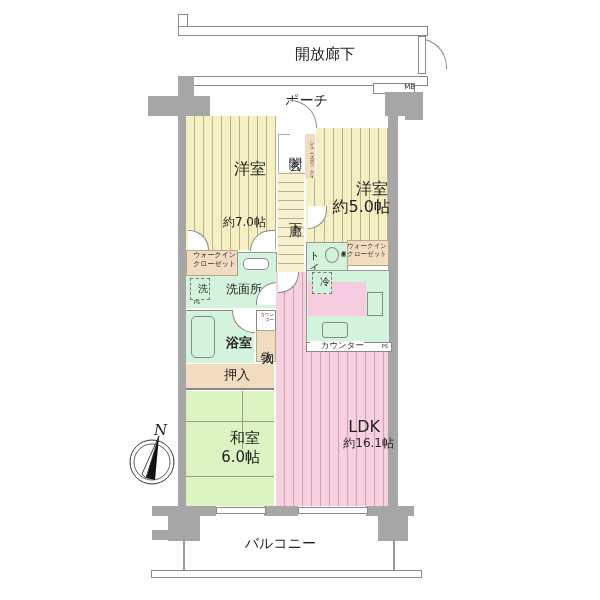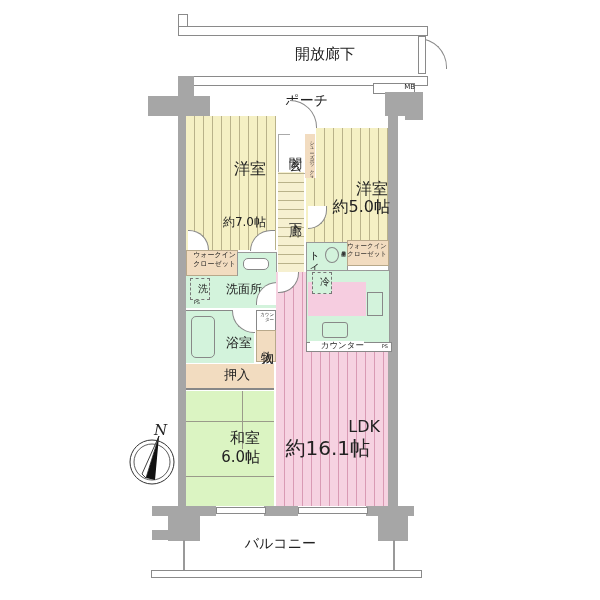--- a/index.html
+++ b/index.html
@@ -86,21 +86,21 @@
 
 <div class="room mint" style="left:186px;top:276px;width:90px;height:32px;"></div>
 <div class="dash" style="left:190px;top:278px;width:18px;height:20px;"></div>
 <div class="lbl" style="left:190px;top:283px;width:18px;font-size:10px;">洗</div>
 <div class="lbl" style="left:210px;top:283px;width:52px;font-size:12px;">洗面所</div>
 <div class="lbl" style="left:188px;top:300px;width:12px;font-size:5px;">PS</div>
 <div class="door" style="left:256px;top:282px;width:20px;height:22px;border-radius:22px 0 0 0;border-right:none;border-bottom:none;background:#fff;"></div>
 
 <div class="room mint" style="left:186px;top:310px;width:68px;height:52px;border-top:1px solid #888;"></div>
 <div class="box" style="left:191px;top:316px;width:22px;height:40px;border-radius:5px;background:#d3f3dc;"></div>
-<div class="lbl" style="left:218px;top:336px;width:34px;font-size:13px;">浴室</div>
+<div class="lbl" style="left:218px;top:336px;width:34px;font-size:13px;font-weight:bold;">浴室</div>
 <div class="door" style="left:232px;top:310px;width:22px;height:22px;border-radius:0 0 0 22px;border-right:none;border-top:none;background:#fff;"></div>
 
 <div class="box" style="left:256px;top:310px;width:18px;height:20px;"></div>
 <div class="lbl" style="left:256px;top:312px;width:18px;font-size:4.5px;white-space:normal;word-break:break-all;">カウンター</div>
 <div class="room closet" style="left:256px;top:330px;width:18px;height:30px;border:1px solid #b8a88a;"></div>
 <div class="lbl" style="left:256px;top:330px;width:18px;font-size:13px;">
   <span class="vt">物入</span>
 </div>
 
 <div class="room closet" style="left:186px;top:364px;width:88px;height:24px;border-bottom:2px solid #888;"></div>
@@ -121,21 +121,21 @@
 <div class="lbl" style="left:339px;top:244px;width:7px;font-size:4.5px;">
   <span class="vt">上部吊戸棚</span>
 </div>
 <div class="room closet" style="left:347px;top:240px;width:40px;height:24px;border:1px solid #b8a88a;"></div>
 <div class="lbl xs" style="left:347px;top:242px;width:40px;font-size:6.5px;white-space:pre;">ウォークイン
 クローゼット</div>
 
 <div class="room wood-p" style="left:276px;top:272px;width:112px;height:234px;"></div>
 <div class="room wood-p" style="left:276px;top:352px;width:112px;height:154px;"></div>
 <div class="lbl" style="left:290px;top:418px;width:90px;font-size:16px;">LDK</div>
-<div class="lbl" style="left:280px;top:437px;width:90px;font-size:20px;">約16.1帖</div>
+<div class="lbl" style="left:304px;top:437px;width:90px;font-size:12px;">約16.1帖</div>
 <div class="door" style="left:278px;top:272px;width:20px;height:20px;border-radius:0 0 20px 0;border-left:none;border-top:none;background:#fff;"></div>
 
 <div class="room mint" style="left:306px;top:270px;width:82px;height:72px;border:1px solid #999;"></div>
 <div class="room pinkk" style="left:308px;top:282px;width:58px;height:34px;"></div>
 <div class="dash" style="left:312px;top:272px;width:18px;height:20px;background:#d3f3dc;"></div>
 <div class="lbl" style="left:312px;top:276px;width:18px;font-size:10px;">冷</div>
 <div class="box" style="left:367px;top:292px;width:14px;height:22px;background:#d3f3dc;"></div>
 <div class="box" style="left:322px;top:322px;width:24px;height:14px;border-radius:3px;background:#d3f3dc;"></div>
 <div class="box" style="left:306px;top:342px;width:84px;height:8px;"></div>
 <div class="lbl" style="left:310px;top:341px;width:54px;font-size:8.5px;background:#fff;">カウンター</div>

